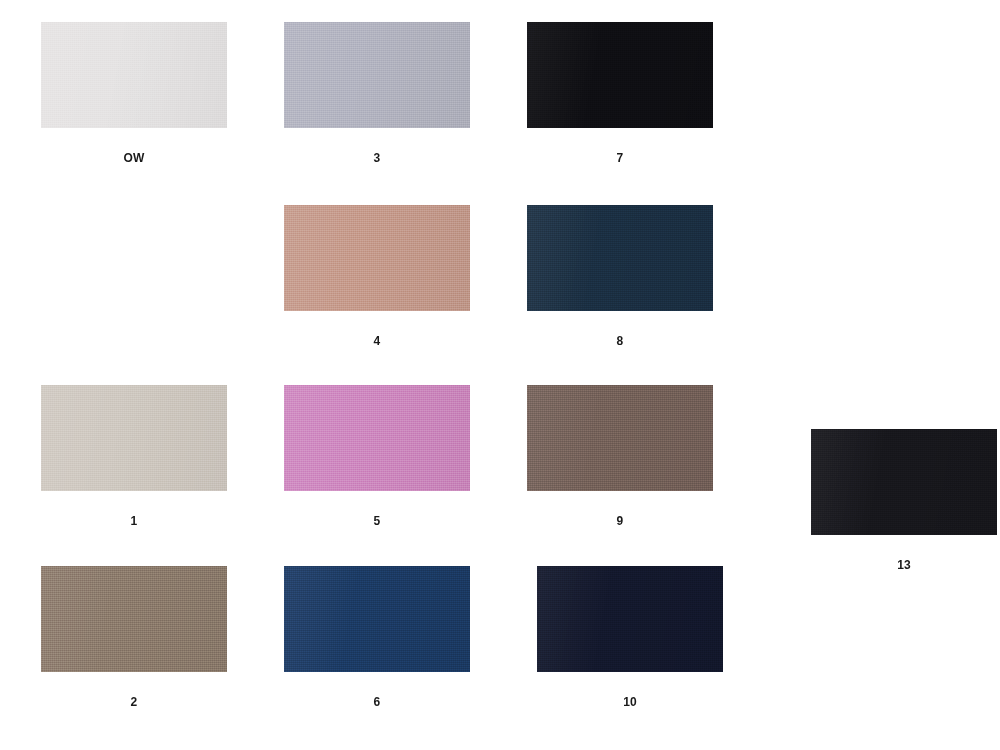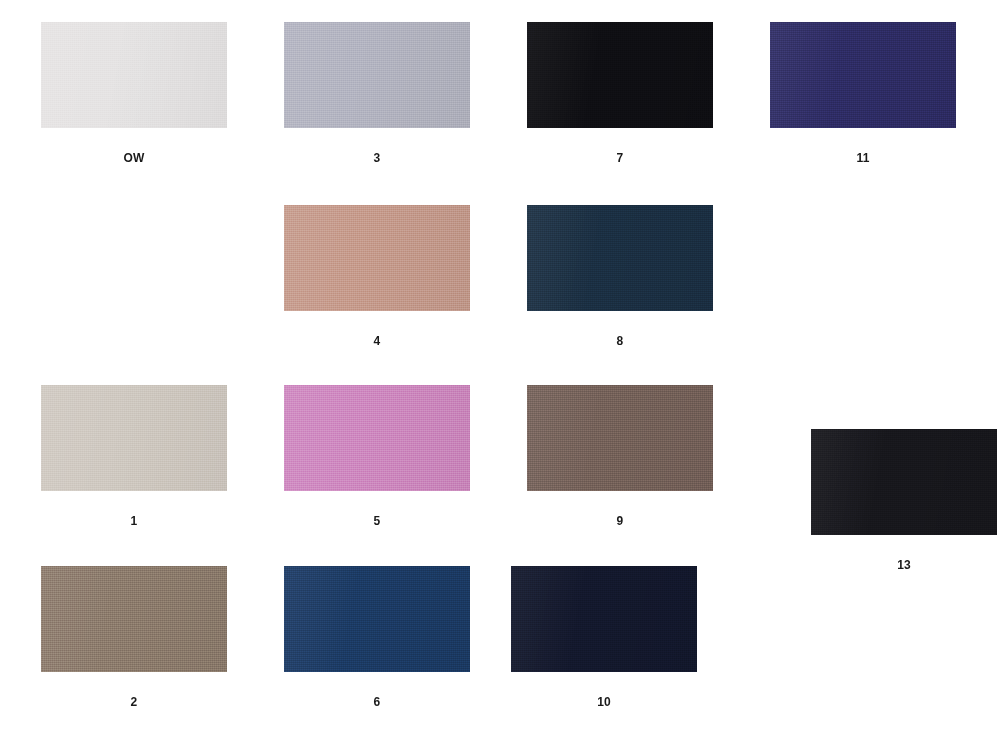--- a/index.html
+++ b/index.html
@@ -95,26 +95,20 @@
         <div class="swatch-chip" title="3" style="background-color: rgb(178, 179, 192);"></div>
       </div>
       <div class="swatch-label" style="width: 186px; color: rgb(26, 26, 26);">3</div>
     </div>
     <div class="swatch-cell" style="left: 486px; top: 22px;">
       <div class="swatch-chip-wrap" style="width: 186px; height: 106px;">
         <div class="swatch-chip" title="7" style="background-color: rgb(15, 15, 19);"></div>
       </div>
       <div class="swatch-label" style="width: 186px; color: rgb(26, 26, 26);">7</div>
     </div>
-    <div class="swatch-cell" style="left: 729px; top: 22px;">
-      <div class="swatch-chip-wrap" style="width: 186px; height: 106px;">
-        <div class="swatch-chip" title="11" style="background-color: rgb(46, 44, 99);"></div>
-      </div>
-      <div class="swatch-label" style="width: 186px; color: rgb(26, 26, 26);">11</div>
-    </div>
     <div class="swatch-cell" style="left: 243px; top: 205px;">
       <div class="swatch-chip-wrap" style="width: 186px; height: 106px;">
         <div class="swatch-chip" title="4" style="background-color: rgb(197, 154, 139);"></div>
       </div>
       <div class="swatch-label" style="width: 186px; color: rgb(26, 26, 26);">4</div>
     </div>
     <div class="swatch-cell" style="left: 486px; top: 205px;">
       <div class="swatch-chip-wrap" style="width: 186px; height: 106px;">
         <div class="swatch-chip" title="8" style="background-color: rgb(27, 47, 66);"></div>
       </div>
@@ -149,21 +143,21 @@
         <div class="swatch-chip" title="2" style="background-color: rgb(139, 122, 107);"></div>
       </div>
       <div class="swatch-label" style="width: 186px; color: rgb(26, 26, 26);">2</div>
     </div>
     <div class="swatch-cell" style="left: 243px; top: 566px;">
       <div class="swatch-chip-wrap" style="width: 186px; height: 106px;">
         <div class="swatch-chip" title="6" style="background-color: rgb(28, 58, 99);"></div>
       </div>
       <div class="swatch-label" style="width: 186px; color: rgb(26, 26, 26);">6</div>
     </div>
-    <div class="swatch-cell" style="left: 470px; top: 566px;">
+    <div class="swatch-cell" style="left: 496px; top: 566px;">
       <div class="swatch-chip-wrap" style="width: 186px; height: 106px;">
         <div class="swatch-chip" title="10" style="background-color: rgb(19, 24, 44);"></div>
       </div>
       <div class="swatch-label" style="width: 186px; color: rgb(26, 26, 26);">10</div>
     </div>
     <div class="swatch-cell" style="left: 729px; top: 566px;">
       <div class="swatch-chip-wrap" style="width: 186px; height: 106px;"></div>
     </div>
   </div>
 

